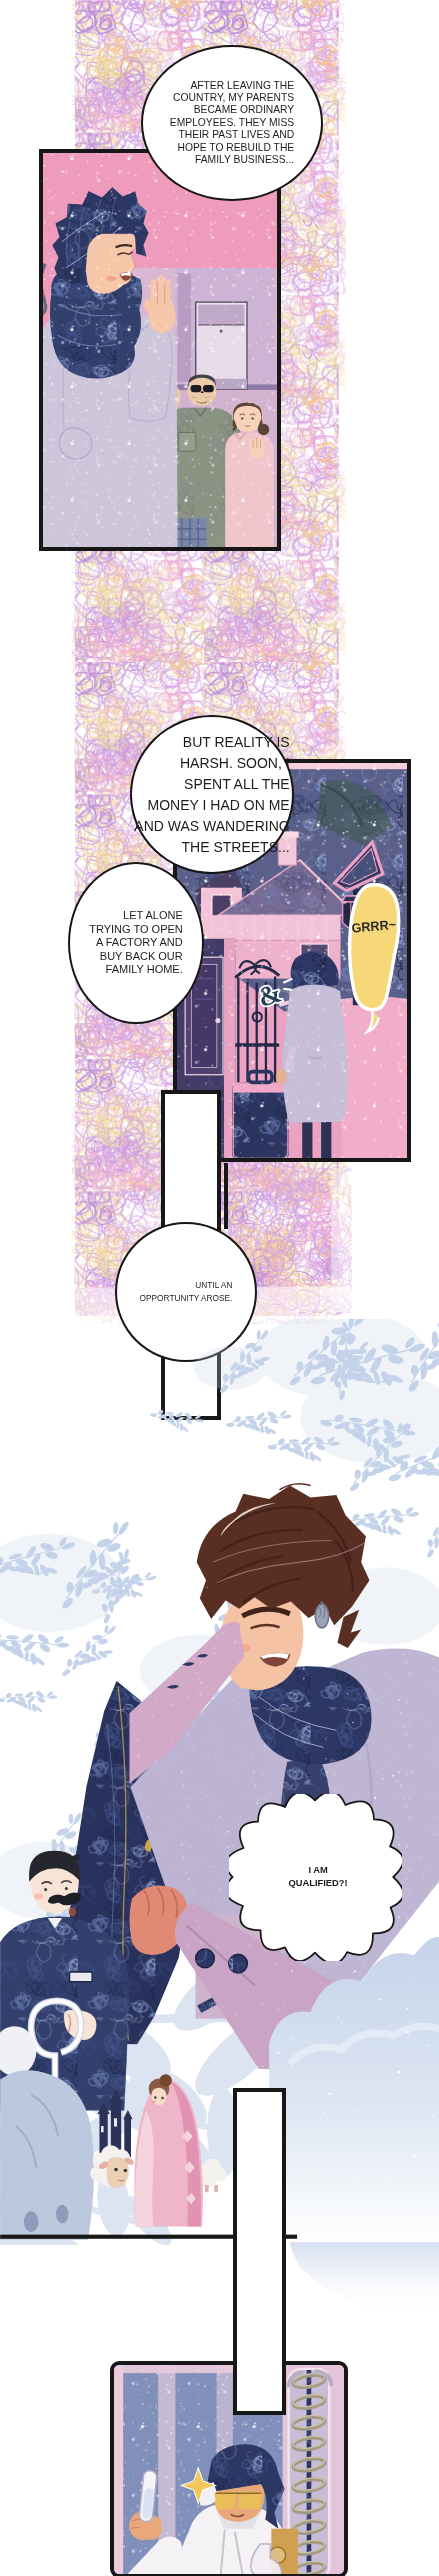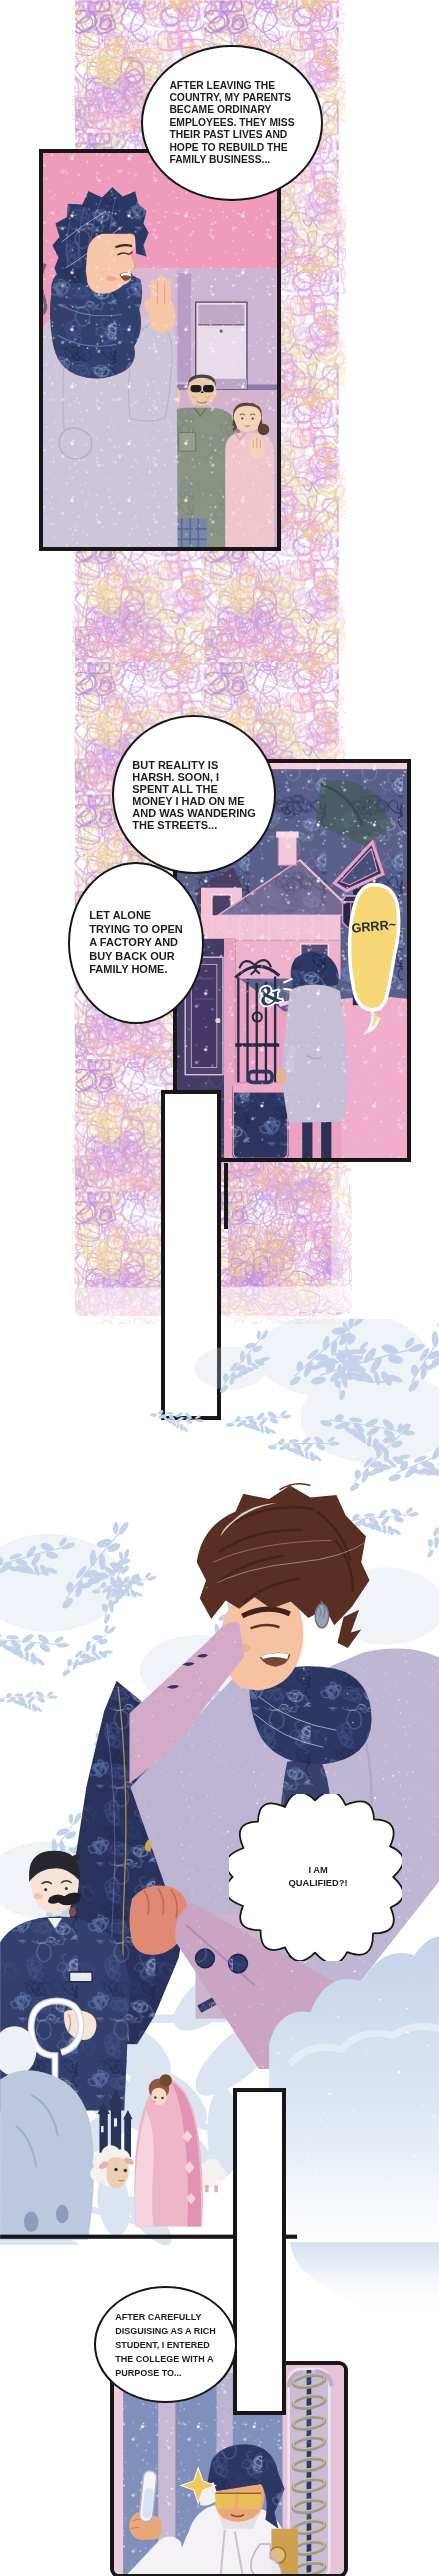--- a/index.html
+++ b/index.html
@@ -1,19 +1,19 @@
 <!DOCTYPE html>
 <html style="font-size:8.3px"><head><meta charset="utf-8"><style>
 html,body{margin:0;padding:0;background:#fff}
 #page{position:relative;width:440px;height:2576px;background:#fff;overflow:hidden;
 font-family:"Liberation Sans",sans-serif}
 .abs{position:absolute}
 .bub{position:absolute;background:#fff;border:2.1px solid #161616;border-radius:50%;
-display:flex;align-items:center;justify-content:center;text-align:left;
-font-weight:bold;color:#1d1d1d;box-sizing:border-box}
+display:flex;align-items:center;justify-content:center;text-align:right;
+font-weight:normal;color:#1d1d1d;box-sizing:border-box}
 .bub p{margin:0}
 </style></head><body>
 <div id="page">
 
 <svg width="0" height="0" style="position:absolute">
 <defs>
 <pattern id="sbA" width="256" height="256" patternUnits="userSpaceOnUse">
           <path d="M-10 226Q-12 236 -20 242Q-30 243 -19 236Q-23 245 -21 248Q-12 243 -2 245Q6 258 -0 272Q-9 280 -20 280Q-5 277 7 279Q20 277 32 280Q36 268 47 262Q63 265 77 274Q79 287 68 275Q81 266 81 251Q69 245 57 249Q55 259 48 267Q31 264 15 272Q11 286 21 273Q25 260 17 250Q5 248 -3 258Q-3 272 4 279Q-6 269 -21 271Q-28 286 -25 270Q-39 262 -9 260Q1 263 10 257Q11 247 3 241Q-12 251 -15 269Q-1 279 16 275Q24 263 23 248Q15 236 2 229Q-12 235 -18 250Q-10 257 -1 258" fill="none" stroke="#f0a6ce" stroke-width="2.9" opacity="0.74"></path>
           <path d="M81 86Q94 80 104 68Q106 56 97 48Q77 44 67 27Q66 17 73 11Q89 18 98 33Q95 51 81 61Q70 56 69 45Q87 38 101 50Q99 65 88 75Q76 80 69 90Q74 103 89 103Q93 91 90 78Q83 69 71 71Q67 85 75 97Q92 94 97 78Q86 68 72 64Q59 77 67 94Q85 102 102 91Q108 81 101 73Q82 76 79 95Q90 106 105 111Q122 110 133 98Q124 80 104 80Q93 87 88 98Q94 111 104 120Q117 113 120 99Q104 87 84 91Q79 99 81 108Q93 122 97 140Q88 153 73 159" fill="none" stroke="#f3c488" stroke-width="1.9" opacity="0.69"></path>
           <path d="M213 245Q221 258 218 272Q204 276 192 268Q189 251 199 237Q219 234 233 249Q228 260 217 264Q210 256 208 245Q213 235 215 223Q200 210 181 205Q173 213 176 223Q197 223 213 210Q214 191 207 174Q195 168 182 170Q175 176 175 185Q184 195 182 207Q165 219 167 240Q179 243 191 241Q195 232 191 222Q179 221 168 226Q169 243 177 259Q187 268 201 272Q212 257 217 239Q202 227 199 208Q210 191 228 182Q240 182 250 187Q257 197 268 200Q280 197 279 186Q277 198 272 208Q260 209 252 201Q258 184 274 175Q288 179 275 191" fill="none" stroke="#e8d894" stroke-width="2.4" opacity="0.77"></path>
@@ -382,21 +382,21 @@
         <rect x="0" y="20" width="464" height="440" fill="url(#lv)"></rect>
       </svg>
     </div>
 
 <svg class="abs" style="left:341px;top:880px" width="68" height="167" viewBox="0 0 140 330" preserveAspectRatio="none">
 <path d="M60 10 Q112 4 118 62 Q122 104 110 148 Q102 196 94 230 Q86 260 60 256 Q32 252 26 214 Q16 168 18 118 Q20 68 32 38 Q42 14 60 10 Z" fill="#f7d878" stroke="#fff" stroke-width="7"></path>
 <path d="M64 256 q4 28 -10 44 q18 -6 24 -28" fill="#f7d878" stroke="#fff" stroke-width="5"></path>
 <text x="68" y="100" font-size="26" font-weight="bold" fill="#2c2c2c" text-anchor="middle" transform="rotate(-5 70 96)" style="font-family:'Liberation Sans',sans-serif">GRRR~</text>
 </svg>
 
-<div class="bub" style="left:112px;top:715px;width:164px;height:159px;font-size:11px;line-height:12px">
+<div class="bub" style="left:130px;top:715px;width:164px;height:159px;font-size:14px;line-height:21px">
 <p>BUT REALITY IS<br>HARSH. SOON, I<br>SPENT ALL THE<br>MONEY I HAD ON ME<br>AND WAS WANDERING<br>THE STREETS...</p>
     </div>
 
 <div class="bub" style="left:68px;top:862px;width:136px;height:162px;font-size:11px;line-height:13.4px">
 <p>LET ALONE<br>TRYING TO OPEN<br>A FACTORY AND<br>BUY BACK OUR<br>FAMILY HOME.</p>
     </div>
 
 <div class="abs" style="left:224px;top:1163px;width:4.1px;height:66px;background:#171717"></div>
 
 <svg class="abs" style="left:228px;top:1165px" width="124" height="150" viewBox="0 0 240 280">
@@ -451,20 +451,23 @@
       <path d="M3 54Q-8 39 13 45Q21 34 15 23Q-0 15 8 21Q16 11 19 1Q36 5 47 4Q56 16 57 31Q52 43 40 49Q24 43 13 31Q12 20 19 11Q28 11 32 4Q32 -5 26 6Q34 10 42 6Q46 -7 42 9Q59 17 73 5Q80 -6 76 9Q71 28 84 43Q93 43 101 39Q108 21 101 3Q82 1 72 7Q74 17 68 24Q53 33 38 23Q28 8 40 3Q29 -1 28 6Q17 -0 12 6Q-6 1 11 5Q8 15 1 19" fill="none" stroke="#f3c890" stroke-width="1.6" opacity="0.52"></path>
       <path d="M27 29Q20 15 5 7Q-6 16 5 28Q15 20 13 7Q-1 -2 9 0Q17 0 22 3Q40 10 56 1Q55 -16 44 15Q46 33 58 47Q67 47 74 42Q82 28 83 12Q74 5 78 2Q81 20 67 31Q54 31 48 19Q52 4 64 3Q59 17 47 25Q38 23 34 15Q43 -1 62 1Q57 10 49 16Q34 17 20 9Q19 -2 24 6Q29 15 22 22Q11 21 3 11Q-1 -2 3 8Q-5 13 7 8Q17 15 24 26Q25 43 20 58" fill="none" stroke="#bd8ede" stroke-width="1.5" opacity="0.55"></path>
       <path d="M156 72Q147 64 136 61Q118 63 112 80Q120 88 131 86Q136 72 127 61Q117 58 108 63Q104 75 111 86Q121 91 132 86Q137 73 132 61Q122 60 117 69Q118 80 126 86Q134 82 136 73Q130 55 112 51Q101 53 92 60Q89 79 95 98Q110 104 123 95Q121 76 102 71Q85 79 81 98Q88 111 103 109Q110 102 107 91Q95 87 86 97Q80 114 90 129Q106 139 124 132Q130 116 128 99Q117 88 101 91Q98 101 104 110Q119 114 130 102" fill="none" stroke="#cfa0e6" stroke-width="1.9" opacity="0.79"></path>
       <path d="M192 130Q176 131 169 117Q172 106 183 103Q194 106 199 116Q197 133 181 136Q165 132 152 121Q156 109 148 99Q140 94 132 100Q131 109 137 115Q148 114 155 105Q151 97 143 94Q131 107 128 125Q136 135 149 134Q154 115 138 104Q127 110 129 123Q143 126 151 115Q153 105 149 94Q134 88 120 97Q112 114 118 131Q127 135 137 135Q145 131 147 122Q143 112 133 108Q119 121 117 140Q132 152 150 147Q154 129 148 112Q131 111 123 126Q128 135 135 141" fill="none" stroke="#cfa0e6" stroke-width="2.1" opacity="0.77"></path>
 <rect x="0" y="230" width="240" height="50" fill="#fff" opacity="0.5"></rect>
 <rect x="200" y="0" width="40" height="280" fill="#fff" opacity="0.45"></rect>
     </svg>
 
 <div class="abs" style="left:161px;top:1090px;width:60px;height:330px;border:4.1px solid #171717;box-sizing:border-box;background:#fff"></div>
 
+<div class="bub" style="left:115px;top:1222px;width:142px;height:140px;font-size:8.3px;line-height:13px">
+<p>UNTIL AN<br>OPPORTUNITY AROSE.</p>
+    </div>
 
 <svg class="abs" style="left:0;top:1319px" width="440" height="926" viewBox="0 0 850 1790">
       <g fill="#ccd9ec" opacity="0.28">
         <ellipse cx="660" cy="70" rx="165" ry="85"></ellipse>
         <ellipse cx="730" cy="190" rx="150" ry="90"></ellipse>
         <ellipse cx="95" cy="510" rx="140" ry="95"></ellipse>
         <ellipse cx="385" cy="680" rx="115" ry="70"></ellipse>
         <ellipse cx="85" cy="1085" rx="110" ry="75"></ellipse>
         <ellipse cx="745" cy="555" rx="115" ry="75"></ellipse>
         <ellipse cx="390" cy="935" rx="85" ry="55"></ellipse>
@@ -818,16 +821,13 @@
         <g>
           <rect x="318" y="330" width="52" height="94" fill="#cfa050"></rect>
           <circle cx="330" cy="382" r="16" fill="#ddbe80" stroke="#9a7428" stroke-width="3"></circle>
           <path d="M296 360 h20 v28 q22 8 22 30 q0 6 -42 6 q-22 -4 -18 -26 q2 -18 18 -38 Z" fill="#f2eef4" stroke="#b9aec6" stroke-width="3" opacity="0.92"></path>
         </g>
       </svg>
     </div>
 
 <div class="abs" style="left:233px;top:2088px;width:53px;height:327px;border:4.1px solid #171717;box-sizing:border-box;background:#fff"></div>
 
-<div class="bub" style="left:94px;top:2286px;width:143px;height:117px;font-size:9px;line-height:14px">
-<p>AFTER CAREFULLY<br>DISGUISING AS A RICH<br>STUDENT, I ENTERED<br>THE COLLEGE WITH A<br>PURPOSE TO...</p>
-    </div>
 </div>
 
 </body></html>

